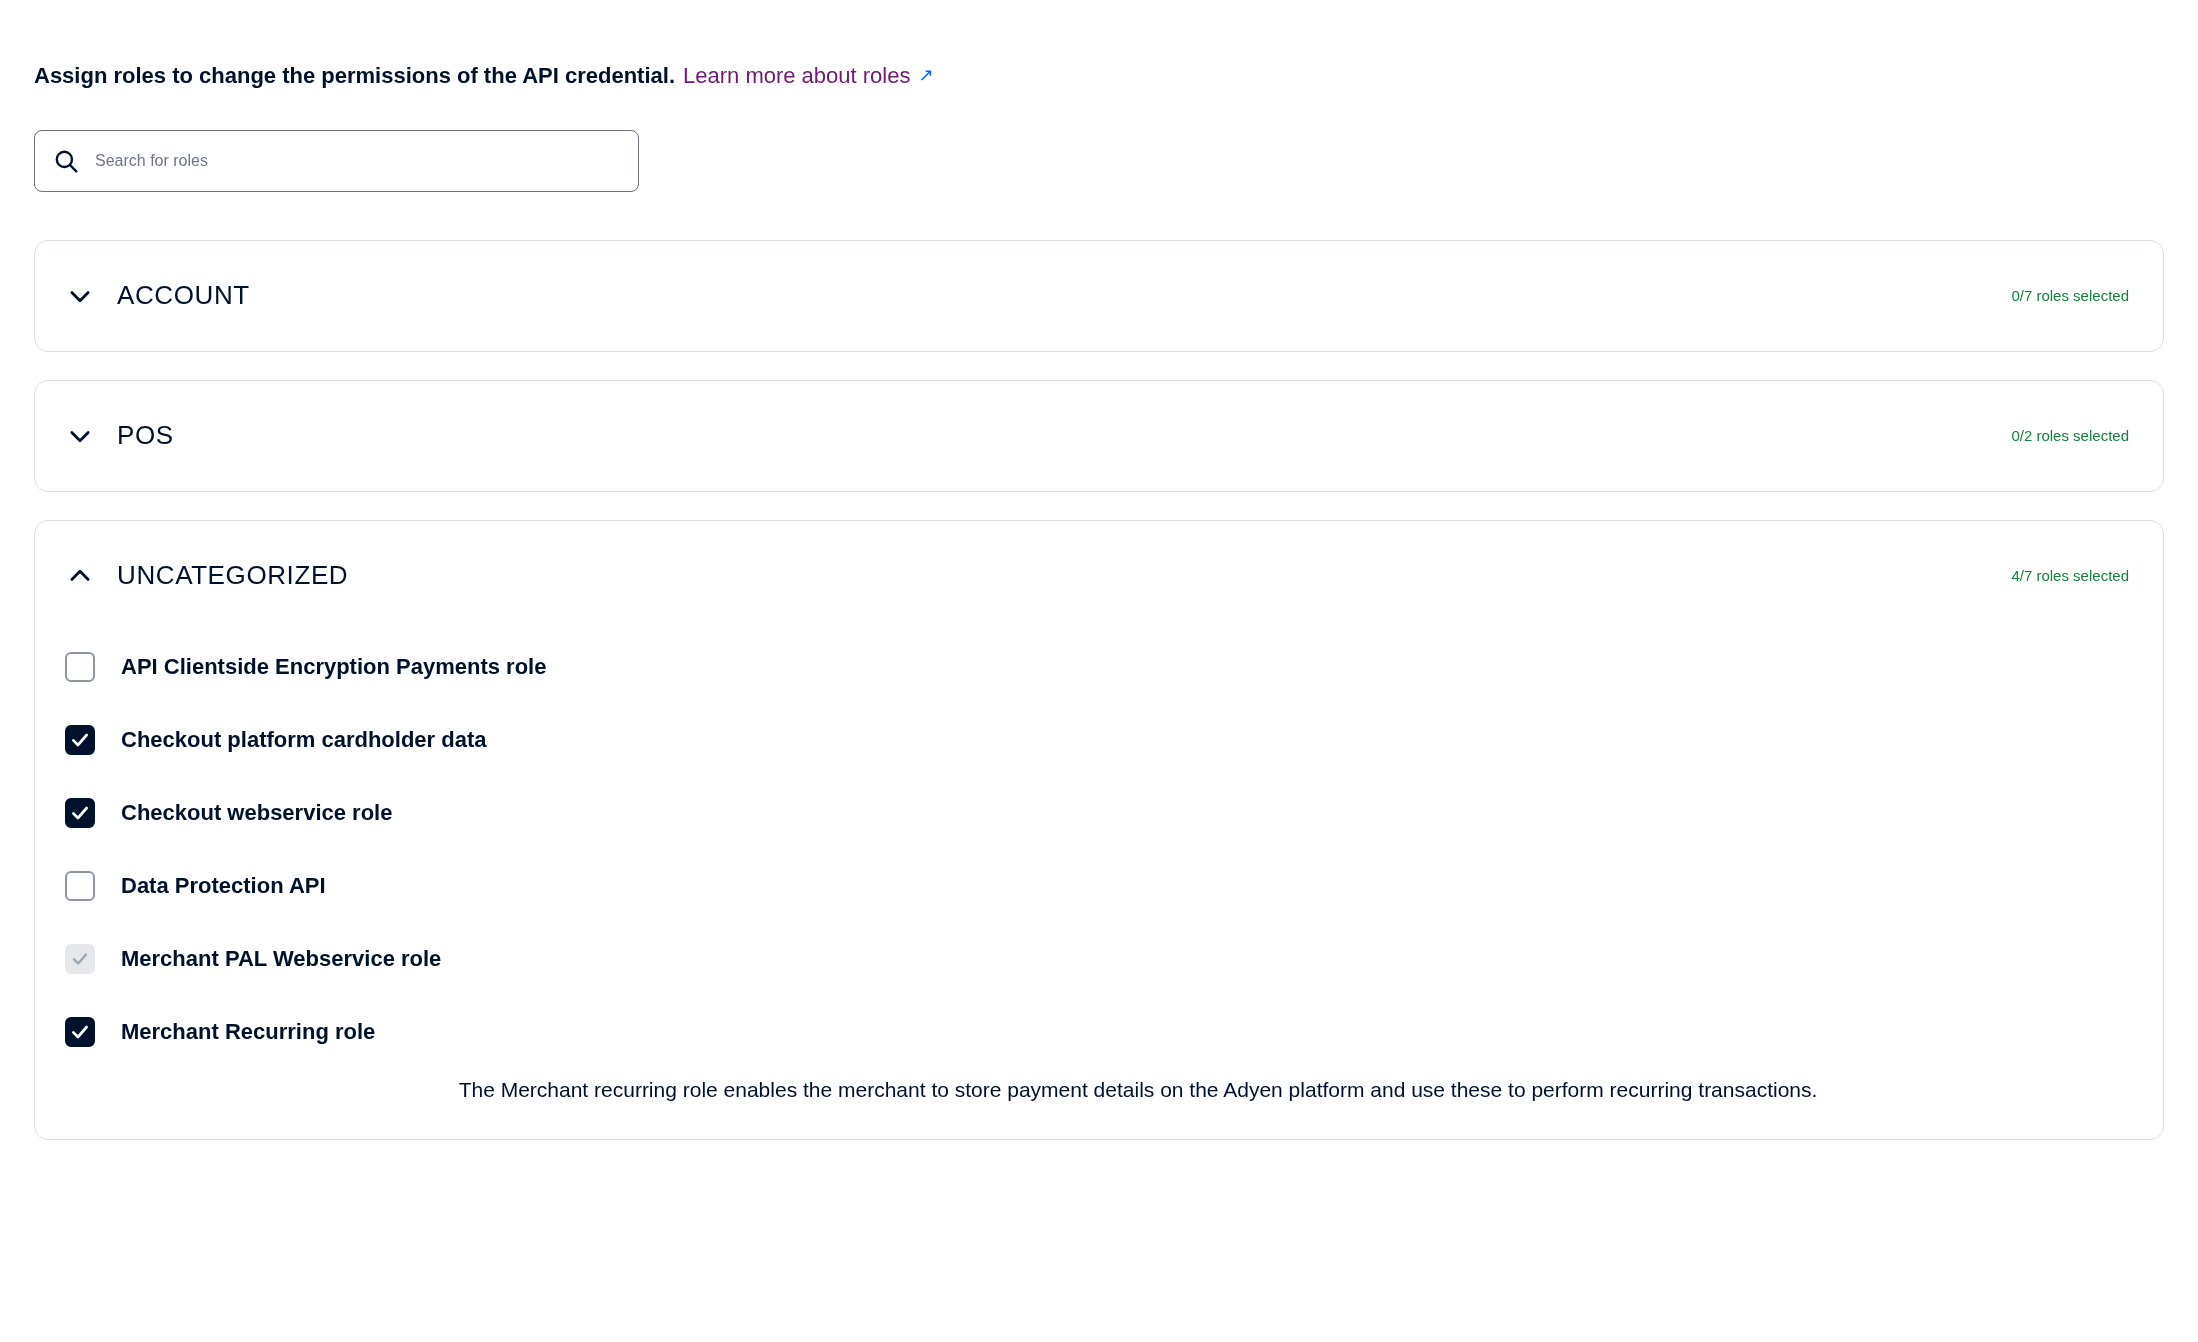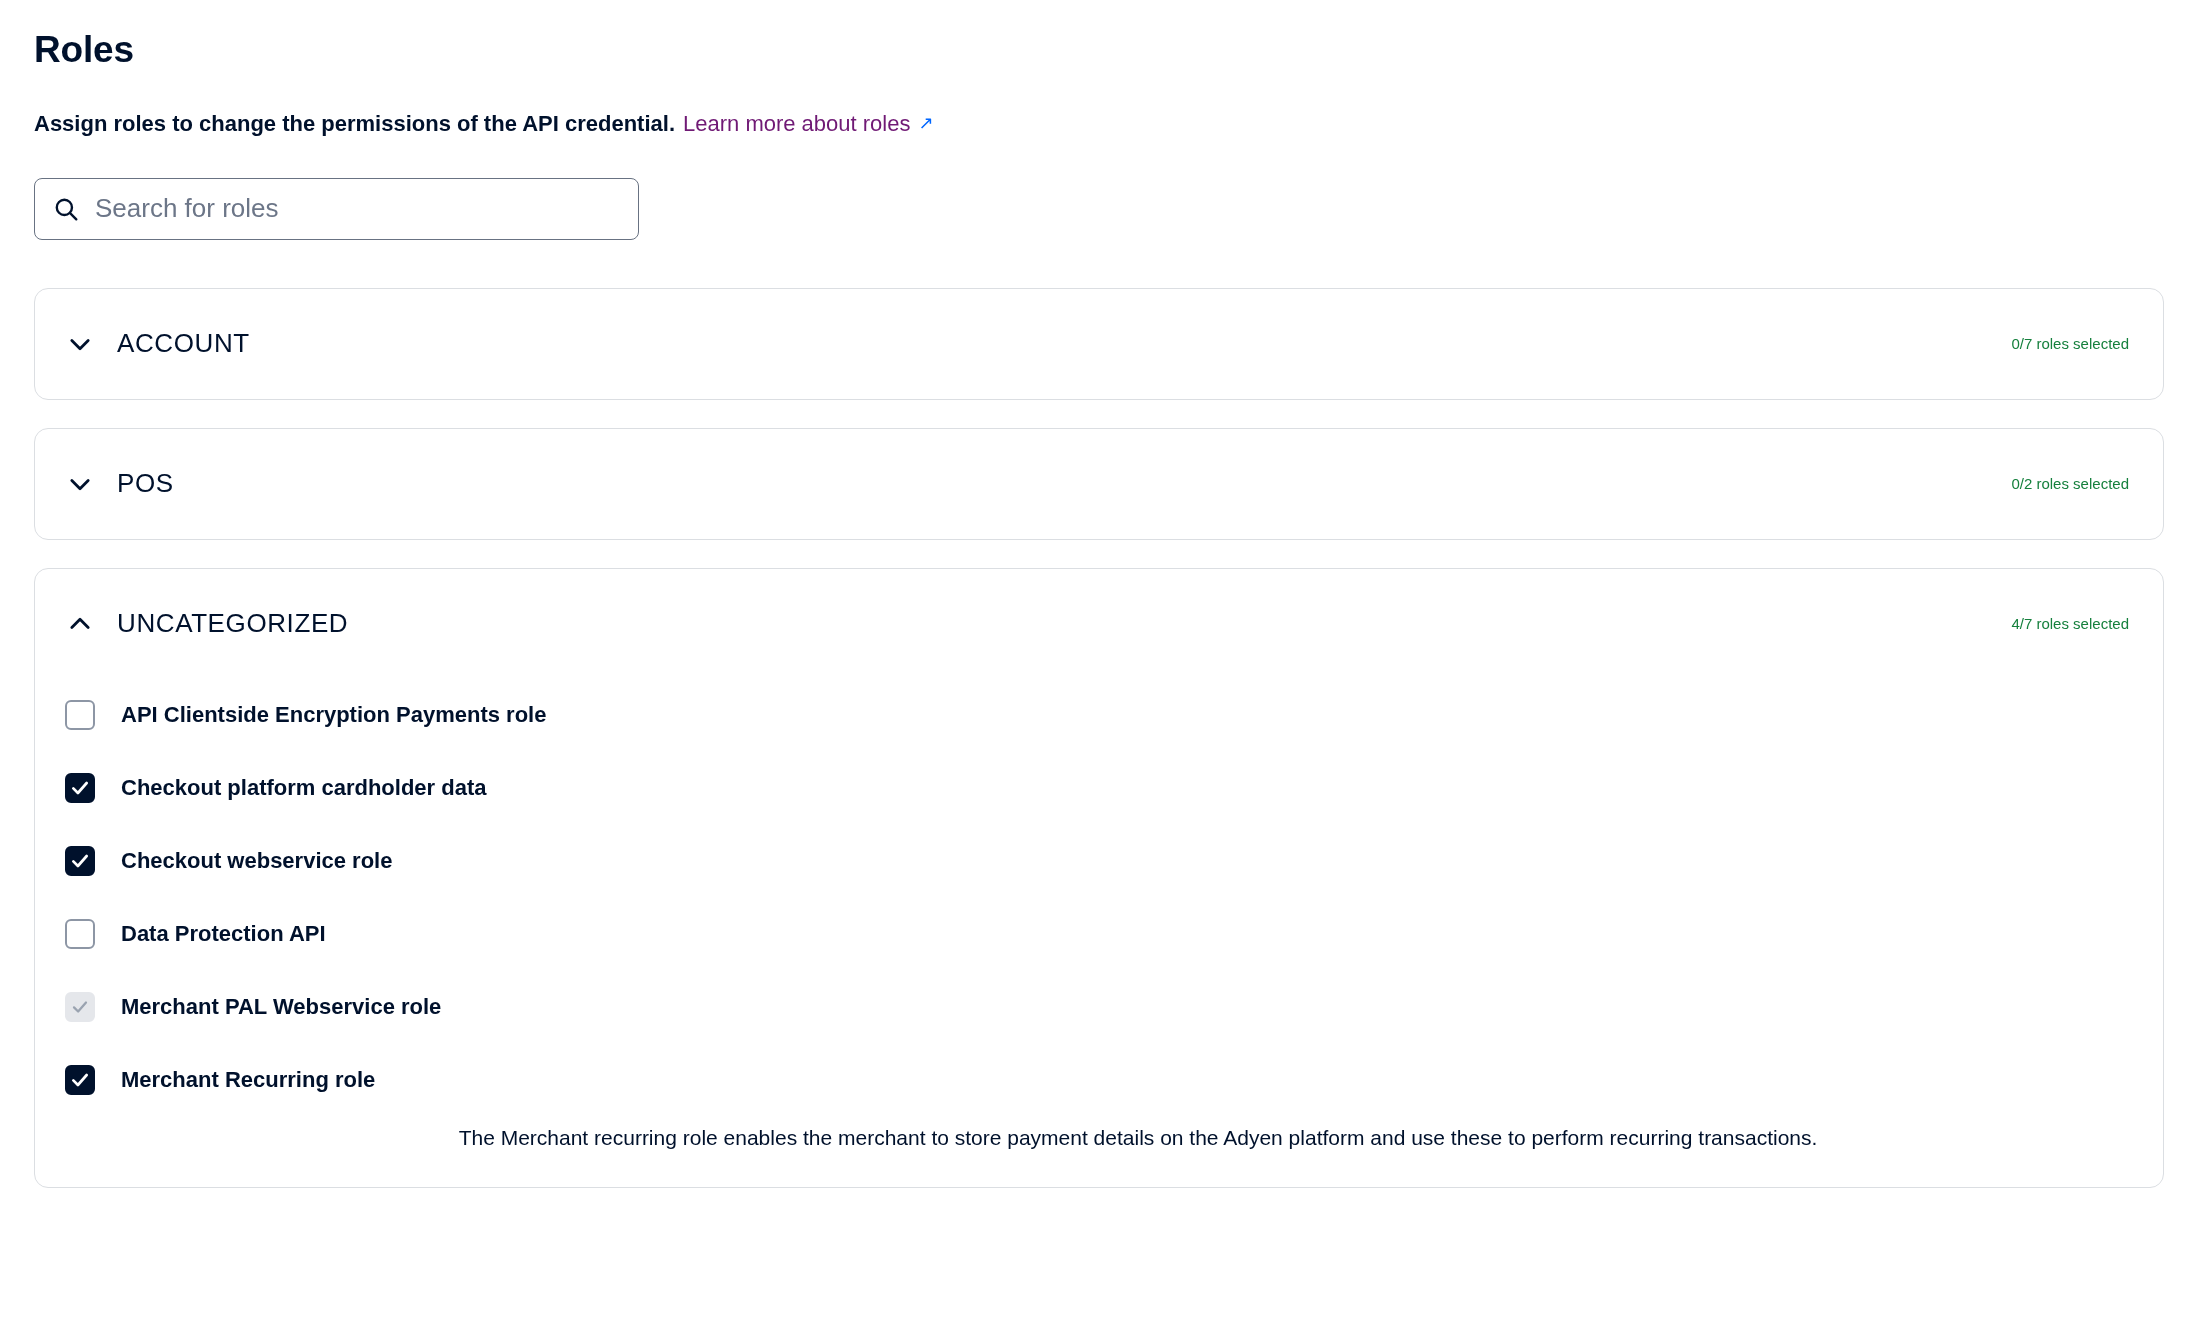--- a/index.html
+++ b/index.html
@@ -63,21 +63,21 @@
   .search-icon {
     width: 26px;
     height: 26px;
     flex: 0 0 auto;
     margin-right: 14px;
     color: #00112c;
   }
   .search-input {
     border: none;
     outline: none;
-    font-size: 26px;
+    font-size: 16px;
     font-family: "Liberation Sans", sans-serif;
     color: #00112c;
     width: 100%;
     background: transparent;
   }
   .search-input::placeholder { color: #6c7688; }
 
   .cards { margin-top: 48px; }
   .card {
     border: 1px solid #dbdee2;
@@ -161,21 +161,20 @@
     padding-left: 82px;
     line-height: 1.45;
     margin-top: 6px;
   }
 </style>
 </head>
 <body>
 
 <div class="page">
 
-  <h1 class="page-title">Roles</h1>
 
   <div class="subtitle-row">
     <span class="subtitle-text">Assign roles to change the permissions of the API credential.</span>
     <a class="learn-link" href="#">Learn more about roles</a>
     <span class="ext-icon">↗</span>
   </div>
 
   <div class="search-wrap">
     <span class="search-icon">
       <svg viewBox="0 0 24 24" width="26" height="26" fill="none" stroke="currentColor" stroke-width="2.2" stroke-linecap="round">

